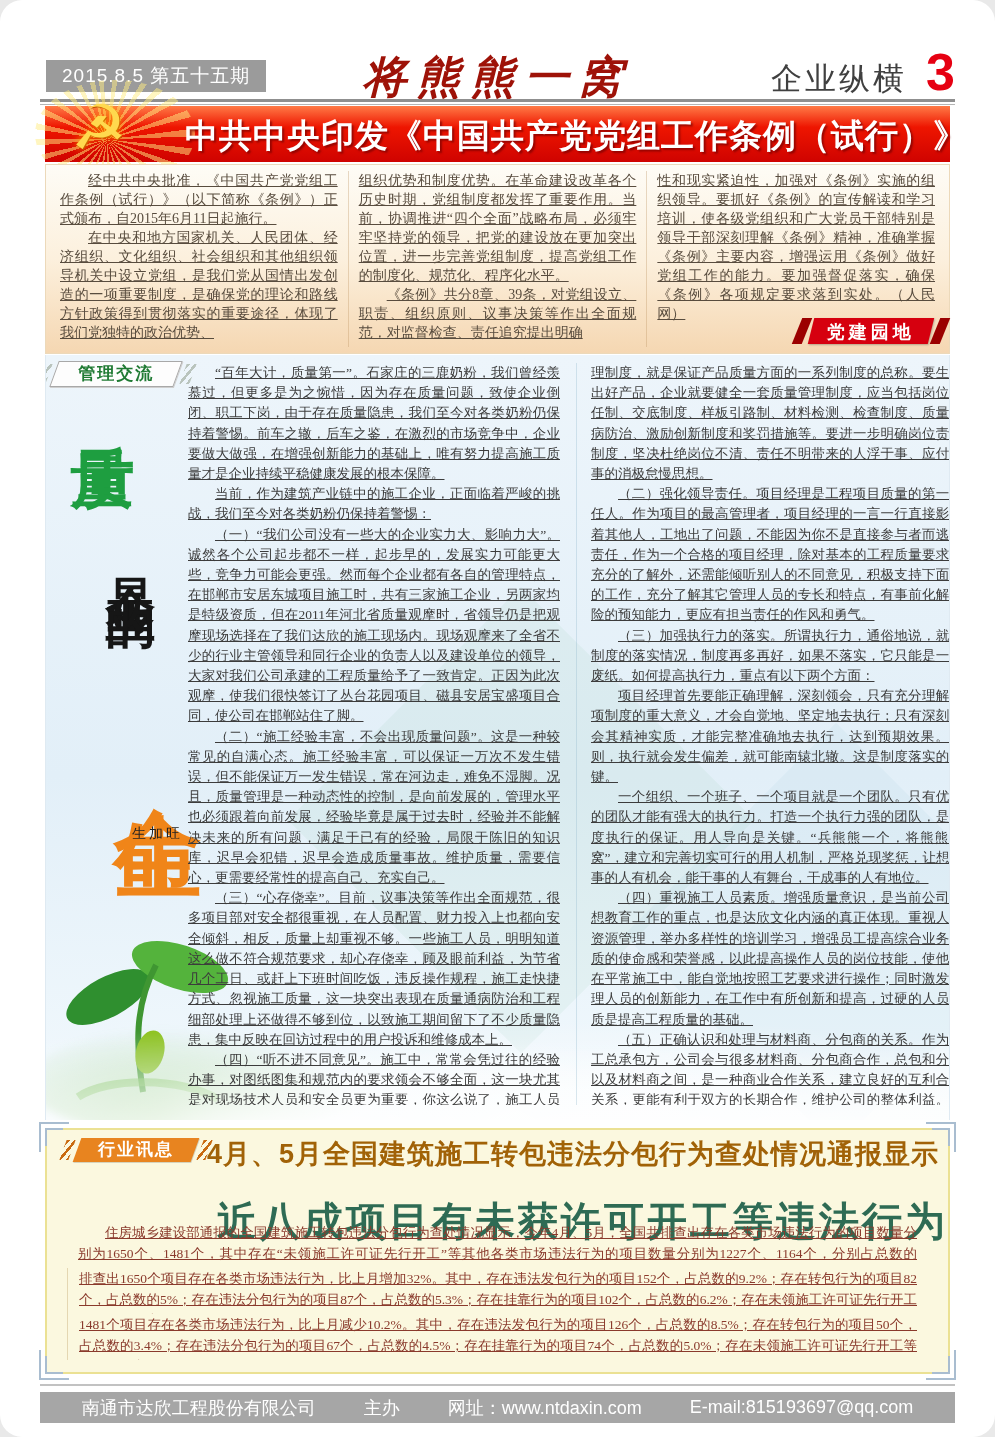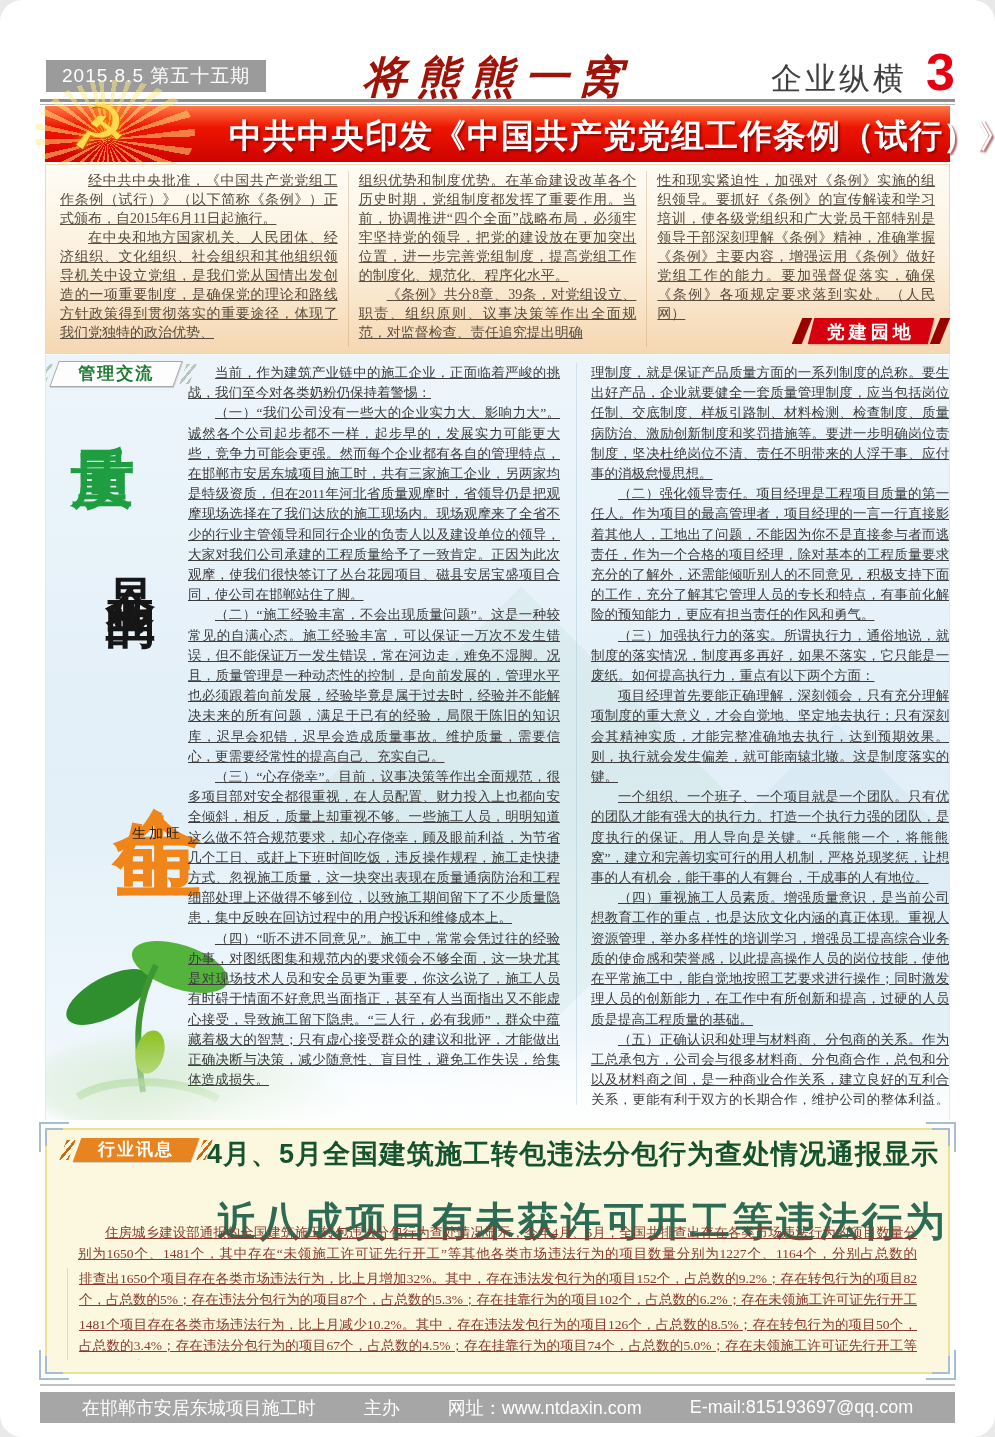--- a/index.html
+++ b/index.html
@@ -23,21 +23,21 @@
   .banner{position:absolute;left:45px;right:45px;top:106px;height:56px;
           background:linear-gradient(180deg,#ff7a46 0%,#ee1500 38%,#cf0300 100%);}
   .emblem{position:absolute;left:6px;top:-8px;width:130px;height:72px;}
   .emblem .rays{position:absolute;left:-16px;top:-18px;width:160px;height:108px;border-radius:50%;
         background:repeating-conic-gradient(from -8deg at 45% 55%,
           rgba(255,236,130,.50) 0 5deg, rgba(255,236,130,0) 5deg 13deg);}
   .emblem .glyph{position:absolute;left:20px;top:-6px;font-size:62px;line-height:72px;
         color:#ffd94e;text-shadow:0 0 8px rgba(255,190,0,.9),1px 1px 0 #b54300;}
   .banner-title{position:absolute;left:140px;right:8px;top:8px;text-align:center;
         font-size:33px;font-weight:bold;color:#fff;letter-spacing:1px;white-space:nowrap;
-        text-shadow:2px 2px 2px rgba(110,0,0,.65);margin-left:44px;}
+        text-shadow:2px 2px 2px rgba(110,0,0,.65);}
 
   
   .top-article{position:absolute;left:45px;right:45px;top:164px;height:190px;box-sizing:border-box;
         background:linear-gradient(180deg,#fefcf6 0%,#fcf0dd 50%,#f5d7b2 100%);
         border:1px solid #ecd9ba;display:flex;padding:6px 4px;}
   .top-col{flex:1;padding:0 10px;overflow:hidden;font-family:"Liberation Serif",serif;
         font-size:14px;line-height:19px;color:#584c3e;text-align:justify;}
   .top-col + .top-col{border-left:1px solid rgba(190,150,100,.35);}
   .para{margin:0;text-indent:2em;text-decoration:underline;}
   .cont .para:first-child{text-indent:0;}
@@ -96,21 +96,21 @@
   .corner.bl{bottom:-8px;left:-8px;transform:scaleY(-1);}
   .corner.br{bottom:-8px;right:-8px;transform:scale(-1,-1);}
   .industry-label{position:absolute;left:30px;top:8px;width:118px;height:24px;background:#e8841f;
         transform:skewX(-20deg);box-shadow:1px 1px 0 rgba(0,0,0,.15);}
   .industry-label span{display:block;transform:skewX(20deg);text-align:center;color:#fff;
         font-size:17px;font-weight:bold;line-height:24px;letter-spacing:2px;}
   .industry-label::before,.industry-label::after{content:"";position:absolute;top:2px;bottom:2px;width:9px;
         background:repeating-linear-gradient(115deg,#c96a10 0 3px,transparent 3px 7px);}
   .industry-label::before{left:-14px;} .industry-label::after{right:-14px;}
   .ind-kicker{position:absolute;left:160px;right:40px;top:6px;text-align:center;
-        font-size:27px;font-weight:bold;color:#14532d;letter-spacing:1px;white-space:nowrap;}
+        font-size:27px;font-weight:bold;color:#a16207;letter-spacing:1px;white-space:nowrap;}
   .ind-headline{position:absolute;left:0;right:0;top:40px;text-align:right;
         font-size:40px;font-weight:900;color:#2e6b54;letter-spacing:3px;white-space:nowrap;margin-top:24px;}
   .ind-cols{position:absolute;left:20px;right:20px;top:92px;bottom:12px;display:flex;flex-direction:column;}
   .ind-col{flex:1;padding:0 11px;overflow:hidden;font-family:"Liberation Serif",serif;
         font-size:13.5px;line-height:21px;color:#8a3a2c;text-align:justify;}
   .ind-col + .ind-col{border-left:1px solid rgba(185,155,95,.35);}
 
   
   .footer-rule{position:absolute;left:40px;right:40px;top:1384px;border-top:2px solid #c2c2c2;}
   .footer{position:absolute;left:40px;right:40px;top:1392px;height:31px;background:#a6a6a6;
@@ -174,20 +174,21 @@
       <ellipse cx="70" cy="150" rx="46" ry="20" fill="#2f8f2f" transform="rotate(-28 70 150)"></ellipse>
       <ellipse cx="142" cy="120" rx="50" ry="22" fill="#54b33c" transform="rotate(18 142 120)"></ellipse>
       <path d="M105,245 C 98,200 96,160 118,118" stroke="#3f9632" stroke-width="6" fill="none"></path>
       <ellipse cx="112" cy="205" rx="14" ry="22" fill="#8fc31f" transform="rotate(15 112 205)"></ellipse>
       <path d="M40,250 C 70,230 140,230 180,252" stroke="#7cc25a" stroke-width="8" fill="none" opacity="0.6"></path>
     </svg>
     <div class="grass"></div>
     <div class="clouds"></div>
 
     <div class="body-col body-left">
+        <p class="para">“百年大计，质量第一”。石家庄的三鹿奶粉，我们曾经羡慕过，但更多是为之惋惜，因为存在质量问题，致使企业倒闭、职工下岗，由于存在质量隐患，我们至今对各类奶粉仍保持着警惕。前车之辙，后车之鉴，在激烈的市场竞争中，企业要做大做强，在增强创新能力的基础上，唯有努力提高施工质量才是企业持续平稳健康发展的根本保障。</p>
         <p class="para">当前，作为建筑产业链中的施工企业，正面临着严峻的挑战，我们至今对各类奶粉仍保持着警惕：</p>
         <p class="para">（一）“我们公司没有一些大的企业实力大、影响力大”。诚然各个公司起步都不一样，起步早的，发展实力可能更大些，竞争力可能会更强。然而每个企业都有各自的管理特点，在邯郸市安居东城项目施工时，共有三家施工企业，另两家均是特级资质，但在2011年河北省质量观摩时，省领导仍是把观摩现场选择在了我们达欣的施工现场内。现场观摩来了全省不少的行业主管领导和同行企业的负责人以及建设单位的领导，大家对我们公司承建的工程质量给予了一致肯定。正因为此次观摩，使我们很快签订了丛台花园项目、磁县安居宝盛项目合同，使公司在邯郸站住了脚。</p>
         <p class="para">（二）“施工经验丰富，不会出现质量问题”。这是一种较常见的自满心态。施工经验丰富，可以保证一万次不发生错误，但不能保证万一发生错误，常在河边走，难免不湿脚。况且，质量管理是一种动态性的控制，是向前发展的，管理水平也必须跟着向前发展，经验毕竟是属于过去时，经验并不能解决未来的所有问题，满足于已有的经验，局限于陈旧的知识库，迟早会犯错，迟早会造成质量事故。维护质量，需要信心，更需要经常性的提高自己、充实自己。</p>
         <p class="para">（三）“心存侥幸”。目前，议事决策等作出全面规范，很多项目部对安全都很重视，在人员配置、财力投入上也都向安全倾斜，相反，质量上却重视不够。一些施工人员，明明知道这么做不符合规范要求，却心存侥幸，顾及眼前利益，为节省几个工日、或赶上下班时间吃饭，违反操作规程，施工走快捷方式、忽视施工质量，这一块突出表现在质量通病防治和工程细部处理上还做得不够到位，以致施工期间留下了不少质量隐患，集中反映在回访过程中的用户投诉和维修成本上。</p>
         <p class="para">（四）“听不进不同意见”。施工中，常常会凭过往的经验办事，对图纸图集和规范内的要求领会不够全面，这一块尤其是对现场技术人员和安全员更为重要，你这么说了，施工人员有时碍于情面不好意思当面指正，甚至有人当面指出又不能虚心接受，导致施工留下隐患。“三人行，必有我师”，群众中蕴藏着极大的智慧；只有虚心接受群众的建议和批评，才能做出正确决断与决策，减少随意性、盲目性，避免工作失误，给集体造成损失。</p>
       </div>
     <div class="body-col body-right cont">
         <p class="para">理制度，就是保证产品质量方面的一系列制度的总称。要生产出好产品，企业就要健全一套质量管理制度，应当包括岗位责任制、交底制度、样板引路制、材料检测、检查制度、质量通病防治、激励创新制度和奖罚措施等。要进一步明确岗位责任制度，坚决杜绝岗位不清、责任不明带来的人浮于事、应付差事的消极怠慢思想。</p>
         <p class="para">（二）强化领导责任。项目经理是工程项目质量的第一责任人。作为项目的最高管理者，项目经理的一言一行直接影响着其他人，工地出了问题，不能因为你不是直接参与者而逃避责任，作为一个合格的项目经理，除对基本的工程质量要求有充分的了解外，还需能倾听别人的不同意见，积极支持下面人的工作，充分了解其它管理人员的专长和特点，有事前化解化险的预知能力，更应有担当责任的作风和勇气。</p>
         <p class="para">（三）加强执行力的落实。所谓执行力，通俗地说，就是制度的落实情况，制度再多再好，如果不落实，它只能是一张废纸。如何提高执行力，重点有以下两个方面：</p>
@@ -218,19 +219,19 @@
           <p class="para">排查出1650个项目存在各类市场违法行为，比上月增加32%。其中，存在违法发包行为的项目152个，占总数的9.2%；存在转包行为的项目82个，占总数的5%；存在违法分包行为的项目87个，占总数的5.3%；存在挂靠行为的项目102个，占总数的6.2%；存在未领施工许可证先行开工等其他各类市场违法行为的项目1227个，占总数的74.3%。5月，全国共排查出</p>
         </div>
       <div class="ind-col cont">
           <p class="para">1481个项目存在各类市场违法行为，比上月减少10.2%。其中，存在违法发包行为的项目126个，占总数的8.5%；存在转包行为的项目50个，占总数的3.4%；存在违法分包行为的项目67个，占总数的4.5%；存在挂靠行为的项目74个，占总数的5.0%；存在未领施工许可证先行开工等其他各类市场违法行为的项目1164个，占总数的78.6%。《中国建设报》</p>
         </div>
     </div>
   </div>
 
   <div class="footer-rule"></div>
   <div class="footer">
-    <span>在邯郸市安居东城项目施工时</span>
+    <span>南通市达欣工程股份有限公司</span>
     <span>主办</span>
     <span>网址：www.ntdaxin.com</span>
     <span>E-mail:815193697@qq.com</span>
   </div>
 
 </div>
 
 </body></html>

